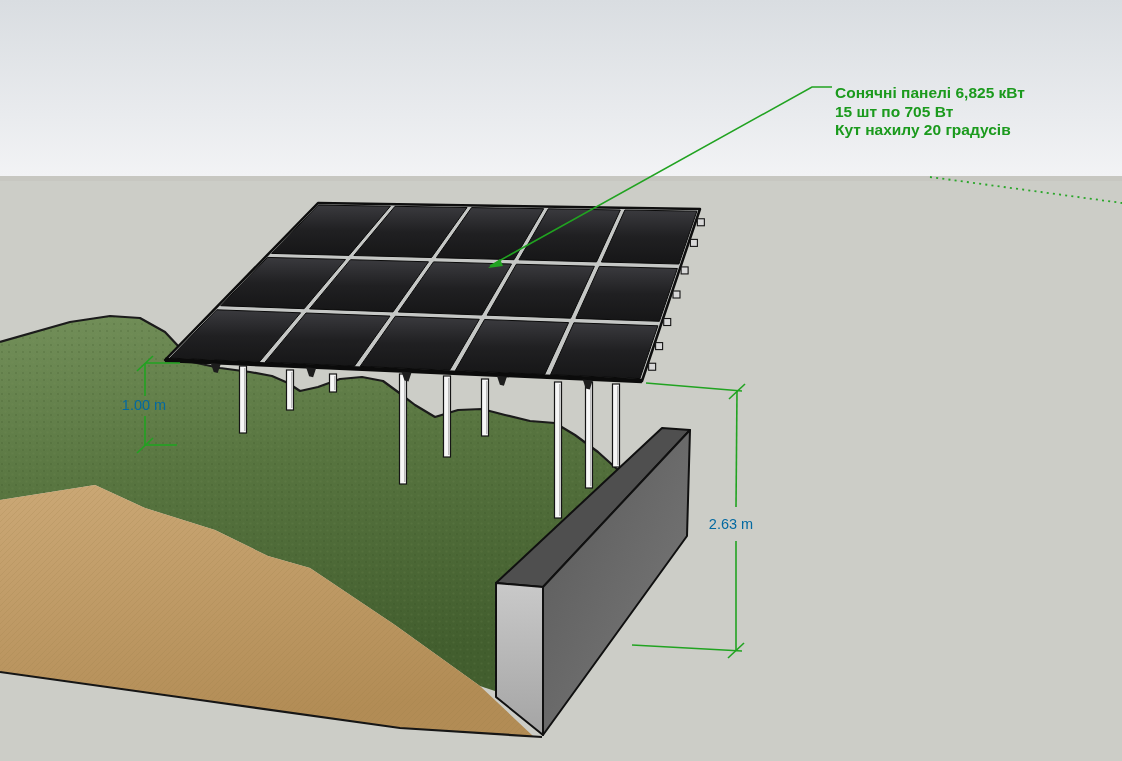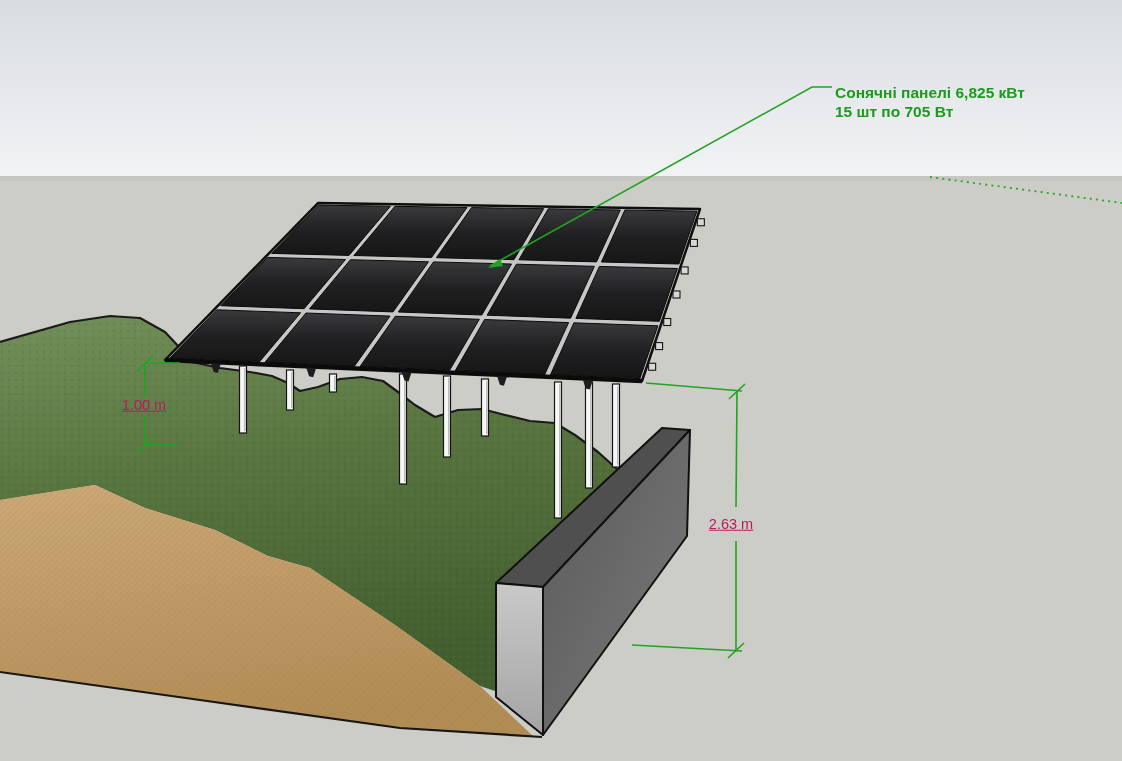--- a/index.html
+++ b/index.html
@@ -8,21 +8,21 @@
     font-family:"Liberation Sans",sans-serif;background:#cccdc7;
   }
   .stage svg{position:absolute;left:0;top:0;}
   .annotation{
     position:absolute;left:835px;top:84px;
     color:#1b9a1d;font-weight:bold;font-size:15.5px;line-height:18.7px;
     white-space:nowrap;
   }
   .dim-label{
     position:absolute;transform:translate(-50%,-50%);
-    color:#be185d;font-size:14.5px;line-height:1;white-space:nowrap;text-decoration:underline;
+    color:#0369a1;font-size:14.5px;line-height:1;white-space:nowrap;
   }
   .dim-label.left{left:144px;top:405px;}
   .dim-label.right{left:731px;top:524px;}
 </style>
 </head>
 <body>
 
 <div class="stage">
 
   <svg width="1122" height="761" viewBox="0 0 1122 761">
@@ -181,18 +181,19 @@
       <g>
         <polyline points="832,87 812,87 490,266"></polyline>
         <polygon points="488,268 500,259 503,266" fill="#21a321" stroke="none"></polygon>
       </g>
     </g>
   </svg>
 
   <div class="annotation">
     <div>Сонячні панелі 6,825 кВт</div>
     <div>15 шт по 705 Вт</div>
+    <div>Кут нахилу 20 градусів</div>
   </div>
 
   <div class="dim-label left">1.00 m</div>
   <div class="dim-label right">2.63 m</div>
 
 </div>
 
 </body></html>

